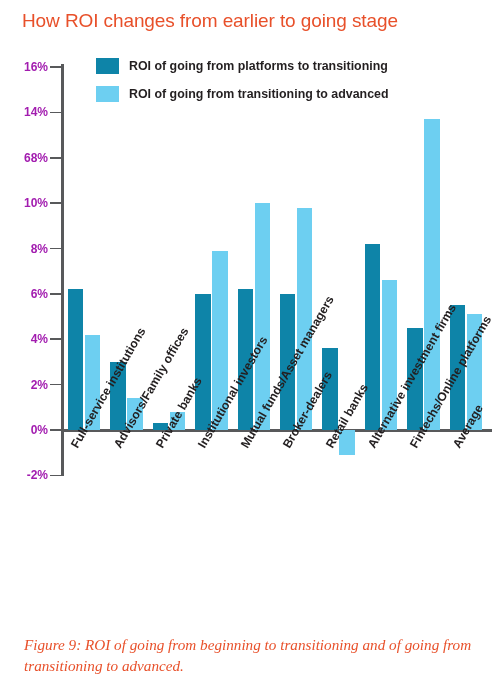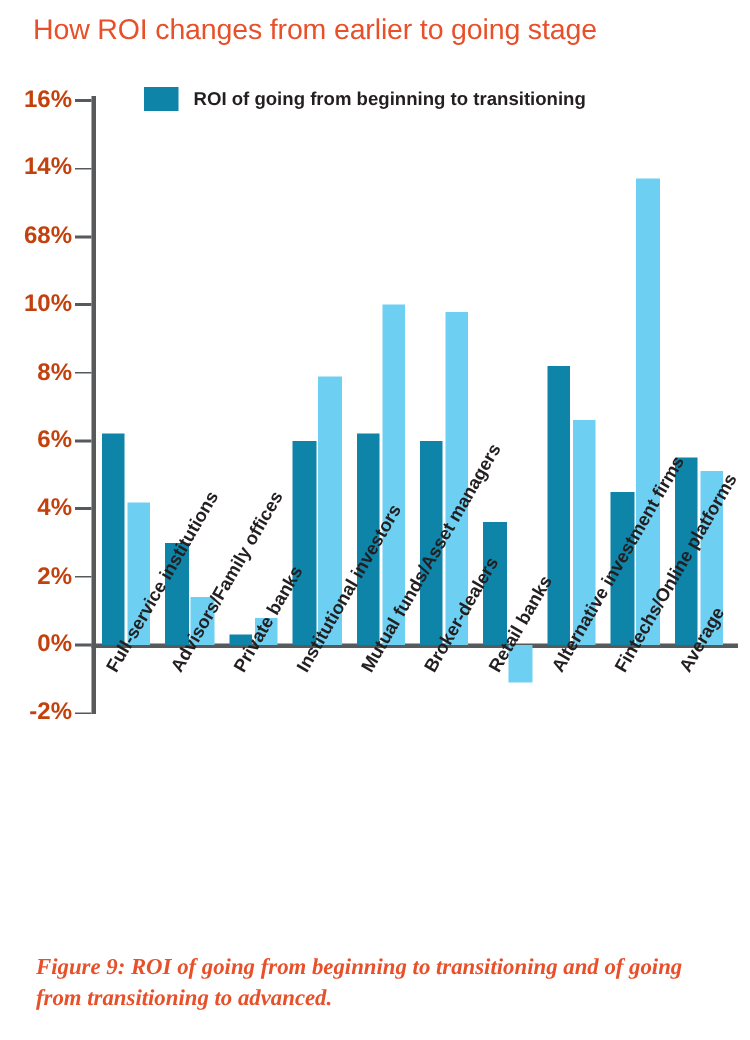--- a/index.html
+++ b/index.html
@@ -42,21 +42,21 @@
   }
   .axis-x{
     position:absolute;left:61px;top:428.5px;width:431px;height:3px;background:#58595b;
   }
   .tick{
     position:absolute;left:50px;width:11px;height:1.6px;background:#58595b;
   }
   .ylabel{
     position:absolute;
     right:0;
-    font-size:16px;font-weight:bold;color:#c2410c;
+    font-size:12px;font-weight:bold;color:#a21caf;
     text-align:right;white-space:nowrap;
     transform:translateY(-50%);
   }
   .ylabel-wrap{position:absolute;left:0;width:48px;}
   
   .bars{
     position:absolute;left:63px;top:0;width:429px;height:693px;
   }
   .bar{
     position:absolute;
@@ -73,34 +73,37 @@
   }
   
   .caption{
     position:absolute;
     left:24px;top:634px;width:460px;
     color:#E8502A;
     font-family:"Liberation Serif", serif;
     font-style:italic;
     font-size:15.2px;
     line-height:21px;
-    font-weight:bold;
   }
 </style>
 </head>
 <body>
 
 <div id="figure">
 
   <div class="title">How ROI changes from earlier to going stage</div>
 
   <div class="legend">
     <div class="legend-row">
       <div class="swatch" style="background:#0E84A8"></div>
-      <div class="legend-label">ROI of going from beginning to transitioning</div>
+      <div class="legend-label">ROI of going from platforms to transitioning</div>
+    </div>
+    <div class="legend-row">
+      <div class="swatch" style="background:#6DCFF1"></div>
+      <div class="legend-label">ROI of going from transitioning to advanced</div>
     </div>
   </div>
 
   <div class="axis-y"></div>
   <div class="axis-x"></div>
 
   <div id="yticks">
       <div class="tick" style="top: 66.2px;"></div>
       <div class="ylabel-wrap" style="top: 67px;">
         <div class="ylabel" style="top: 0px;">16%</div>

